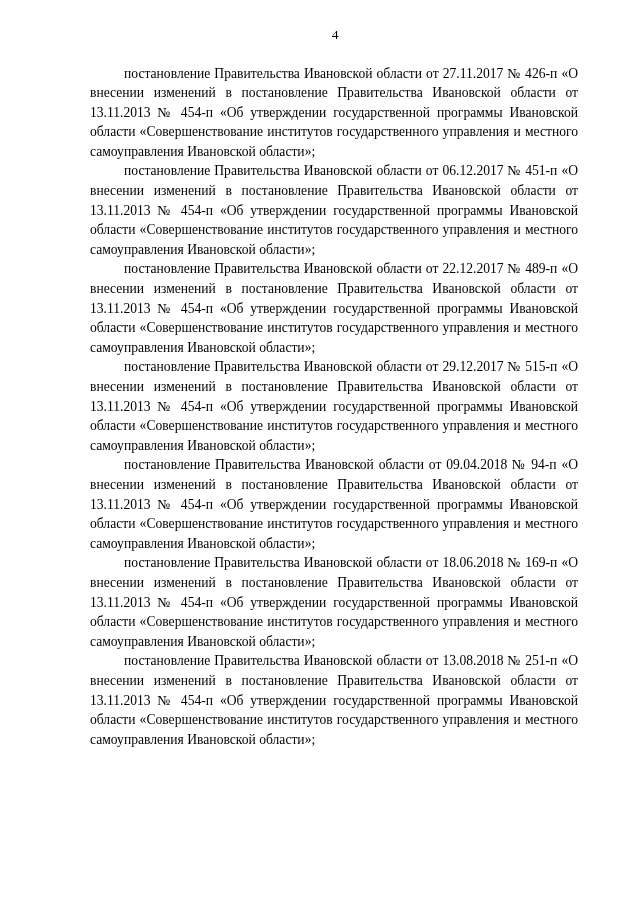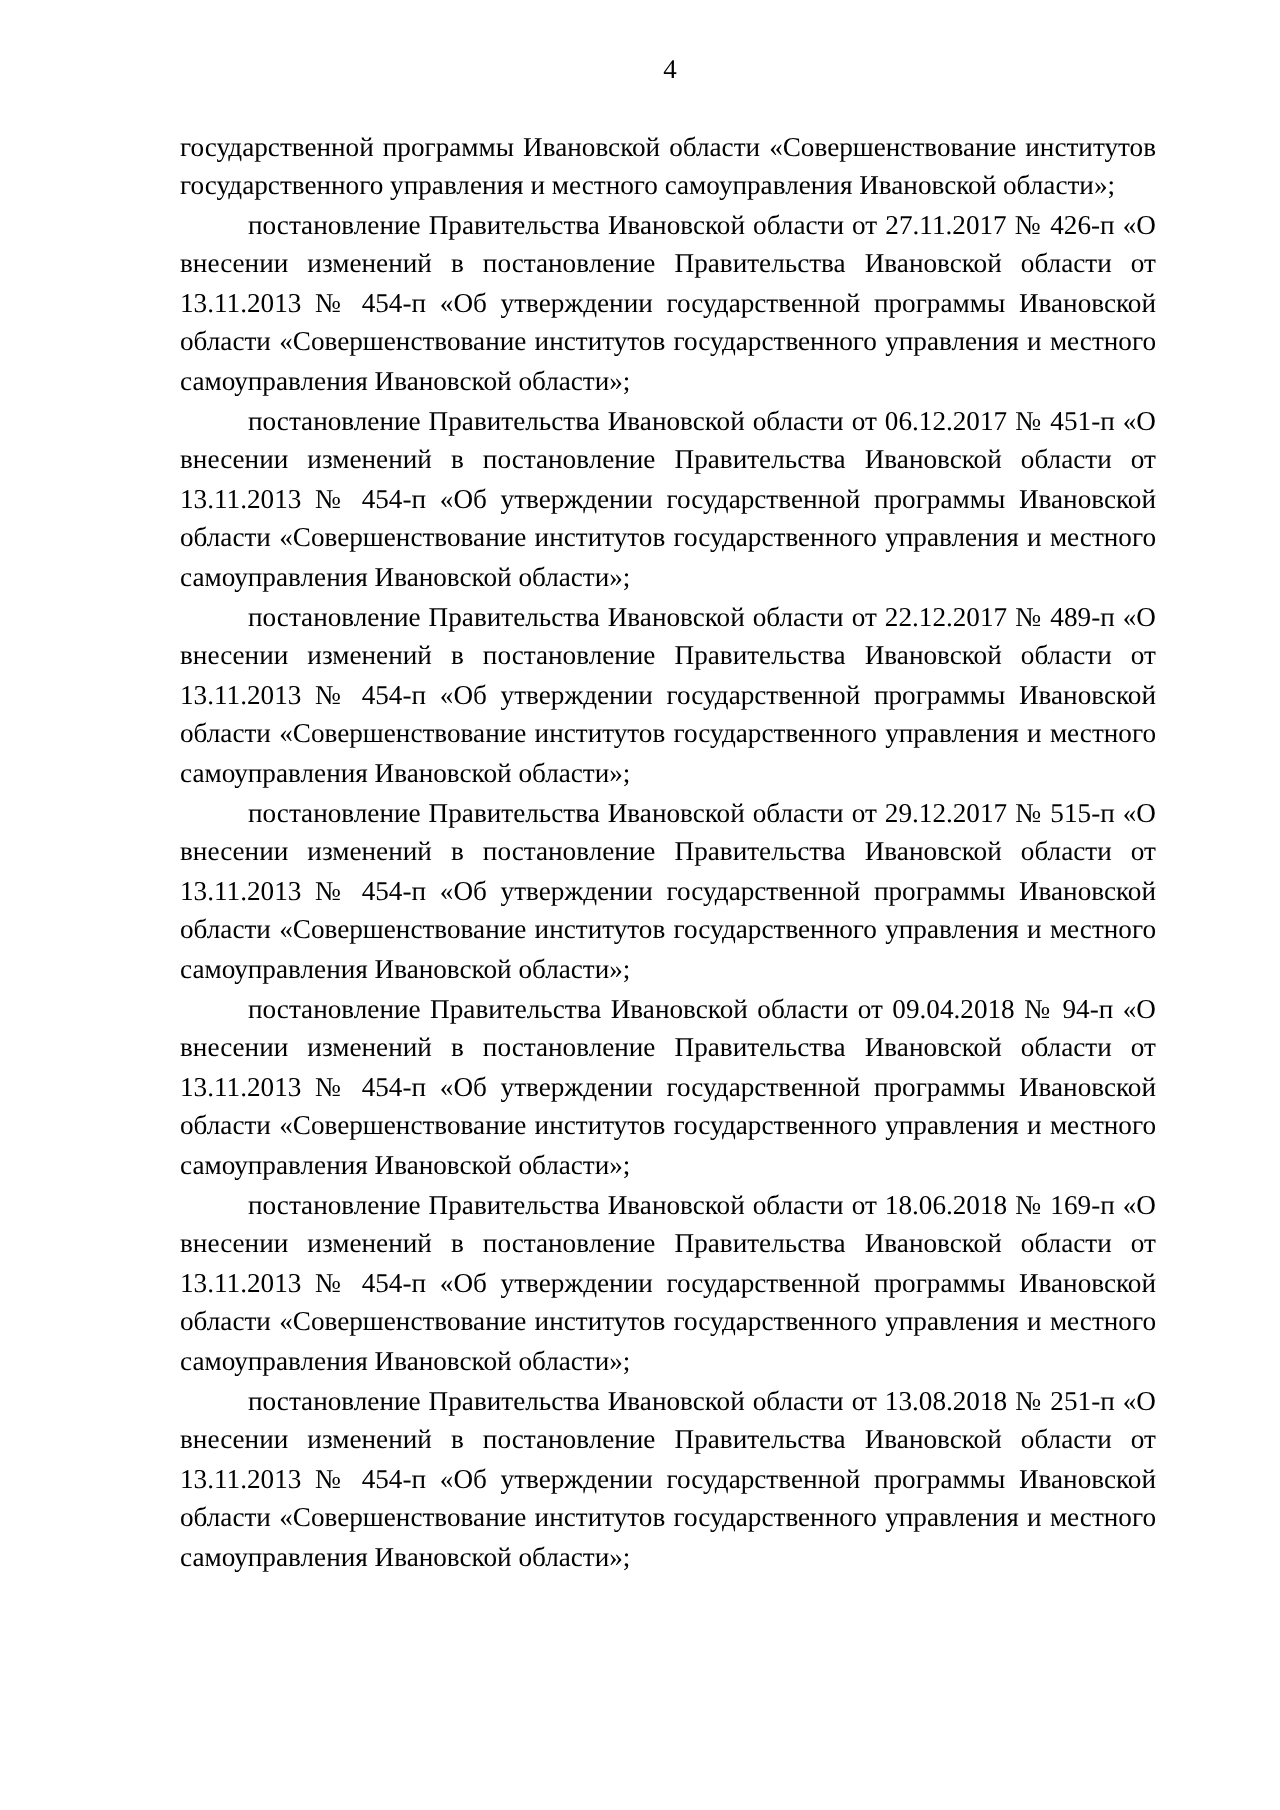--- a/index.html
+++ b/index.html
@@ -43,21 +43,20 @@
   }
 </style>
 </head>
 <body>
 
 <div class="page">
 
   <div class="page-number">4</div>
 
   <div class="doc-body">
-    <p class="para">государственной программы Ивановской области «Совершенствование институтов государственного управления и местного самоуправления Ивановской области»;</p>
     <p class="para indented">постановление Правительства Ивановской области от 27.11.2017 № 426-п «О внесении изменений в постановление Правительства Ивановской области от 13.11.2013 № 454-п «Об утверждении государственной программы Ивановской области «Совершенствование институтов государственного управления и местного самоуправления Ивановской области»;</p>
     <p class="para indented">постановление Правительства Ивановской области от 06.12.2017 № 451-п «О внесении изменений в постановление Правительства Ивановской области от 13.11.2013 № 454-п «Об утверждении государственной программы Ивановской области «Совершенствование институтов государственного управления и местного самоуправления Ивановской области»;</p>
     <p class="para indented">постановление Правительства Ивановской области от 22.12.2017 № 489-п «О внесении изменений в постановление Правительства Ивановской области от 13.11.2013 № 454-п «Об утверждении государственной программы Ивановской области «Совершенствование институтов государственного управления и местного самоуправления Ивановской области»;</p>
     <p class="para indented">постановление Правительства Ивановской области от 29.12.2017 № 515-п «О внесении изменений в постановление Правительства Ивановской области от 13.11.2013 № 454-п «Об утверждении государственной программы Ивановской области «Совершенствование институтов государственного управления и местного самоуправления Ивановской области»;</p>
     <p class="para indented">постановление Правительства Ивановской области от 09.04.2018 № 94-п «О внесении изменений в постановление Правительства Ивановской области от 13.11.2013 № 454-п «Об утверждении государственной программы Ивановской области «Совершенствование институтов государственного управления и местного самоуправления Ивановской области»;</p>
     <p class="para indented">постановление Правительства Ивановской области от 18.06.2018 № 169-п «О внесении изменений в постановление Правительства Ивановской области от 13.11.2013 № 454-п «Об утверждении государственной программы Ивановской области «Совершенствование институтов государственного управления и местного самоуправления Ивановской области»;</p>
     <p class="para indented">постановление Правительства Ивановской области от 13.08.2018 № 251-п «О внесении изменений в постановление Правительства Ивановской области от 13.11.2013 № 454-п «Об утверждении государственной программы Ивановской области «Совершенствование институтов государственного управления и местного самоуправления Ивановской области»;</p>
   </div>
 
 </div>

